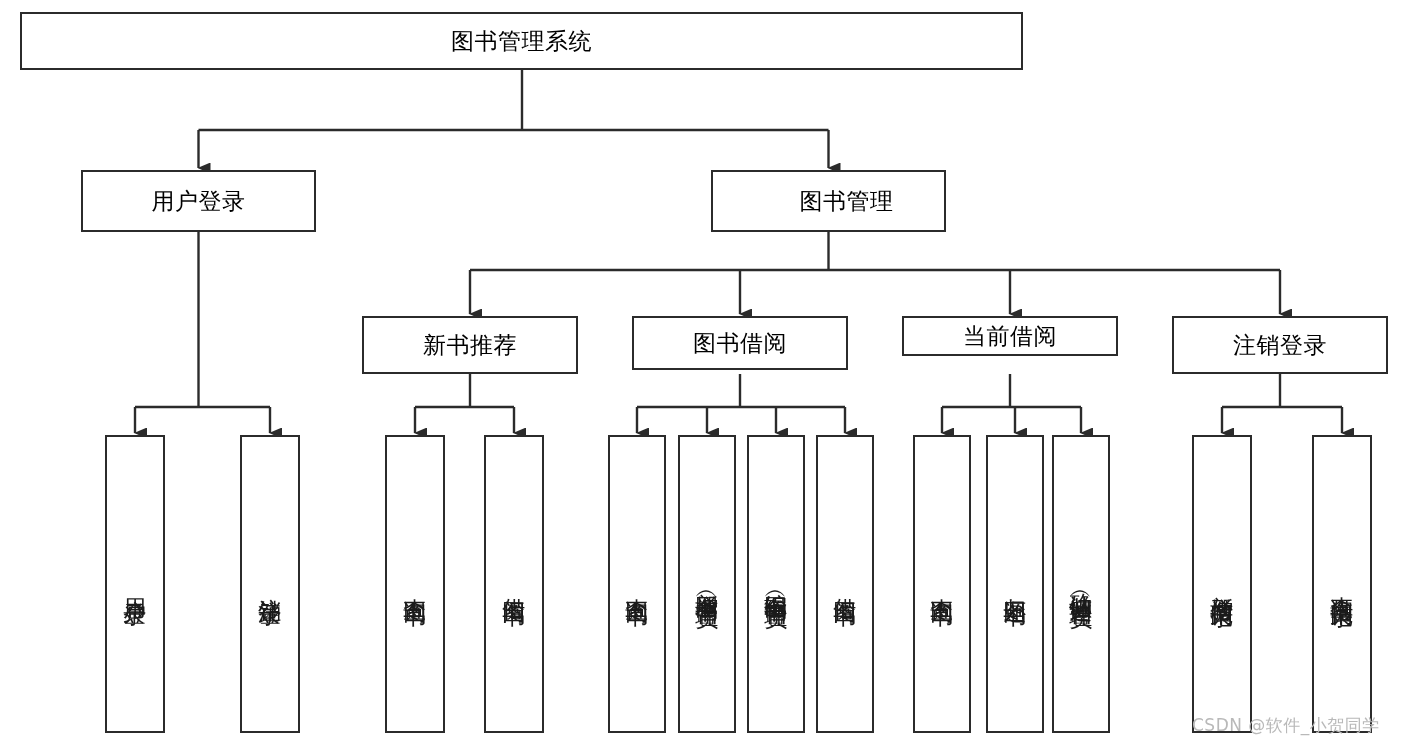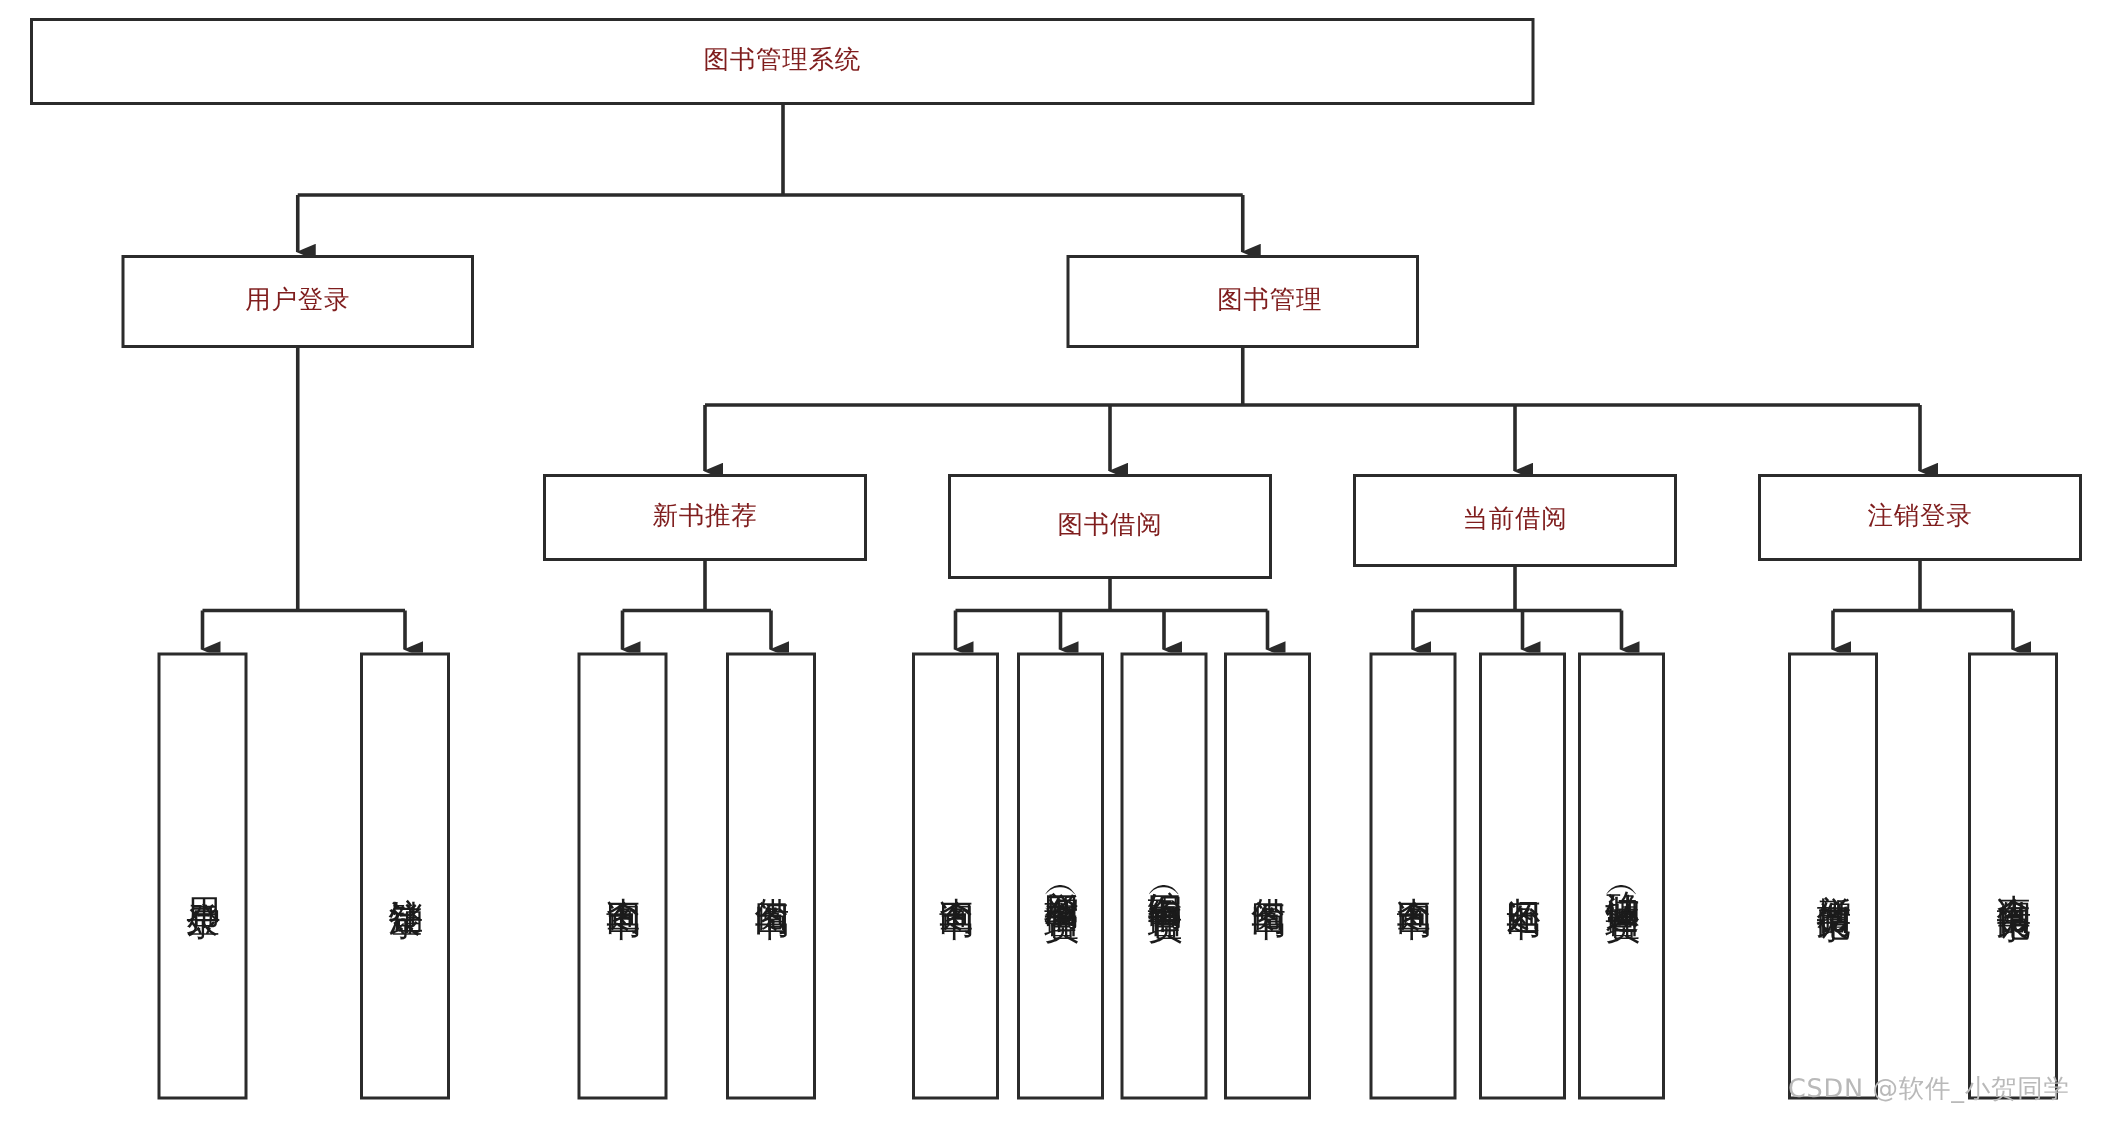--- a/index.html
+++ b/index.html
@@ -32,22 +32,22 @@
   .node-box {
     position: absolute;
     box-sizing: border-box;
     border: 2px solid #2b2b2b;
     background: #ffffff;
     display: flex;
     align-items: center;
     justify-content: center;
   }
   .node-label-h {
-    font-size: 17px;
-    color: #7f1d1d;
+    font-size: 23px;
+    color: #000000;
     line-height: 1.15;
     white-space: nowrap;
     letter-spacing: 0.5px;
   }
   .node-label-v {
     font-size: 23px;
     color: #1b1b1b;
     writing-mode: vertical-rl;
     text-orientation: upright;
     line-height: 1.32;
@@ -118,24 +118,24 @@
   <div class="node-box" id="box-l2-0" style="left: 81px; top: 170px; width: 235px; height: 62px;">
     <span class="node-label-h">用户登录</span>
   </div>
   <div class="node-box" id="box-l2-1" style="left: 711px; top: 170px; width: 235px; height: 62px; padding-left: 36px;">
     <span class="node-label-h">图书管理</span>
   </div>
 
   <div class="node-box" id="box-l3-0" style="left: 362px; top: 316px; width: 216px; height: 58px;">
     <span class="node-label-h">新书推荐</span>
   </div>
-  <div class="node-box" id="box-l3-1" style="left: 632px; top: 316px; width: 216px; height: 70px;">
+  <div class="node-box" id="box-l3-1" style="left: 632px; top: 316px; width: 216px; height: 54px;">
     <span class="node-label-h">图书借阅</span>
   </div>
-  <div class="node-box" id="box-l3-2" style="left: 902px; top: 316px; width: 216px; height: 62px;">
+  <div class="node-box" id="box-l3-2" style="left: 902px; top: 316px; width: 216px; height: 40px;">
     <span class="node-label-h">当前借阅</span>
   </div>
   <div class="node-box" id="box-l3-3" style="left: 1172px; top: 316px; width: 216px; height: 58px;">
     <span class="node-label-h">注销登录</span>
   </div>
 
   <div class="node-box" id="box-leaf-0" style="left: 105px; top: 435px; width: 60px; height: 298px;">
     <span class="node-label-v">用户登录</span>
   </div>
   <div class="node-box" id="box-leaf-1" style="left: 240px; top: 435px; width: 60px; height: 298px;">

